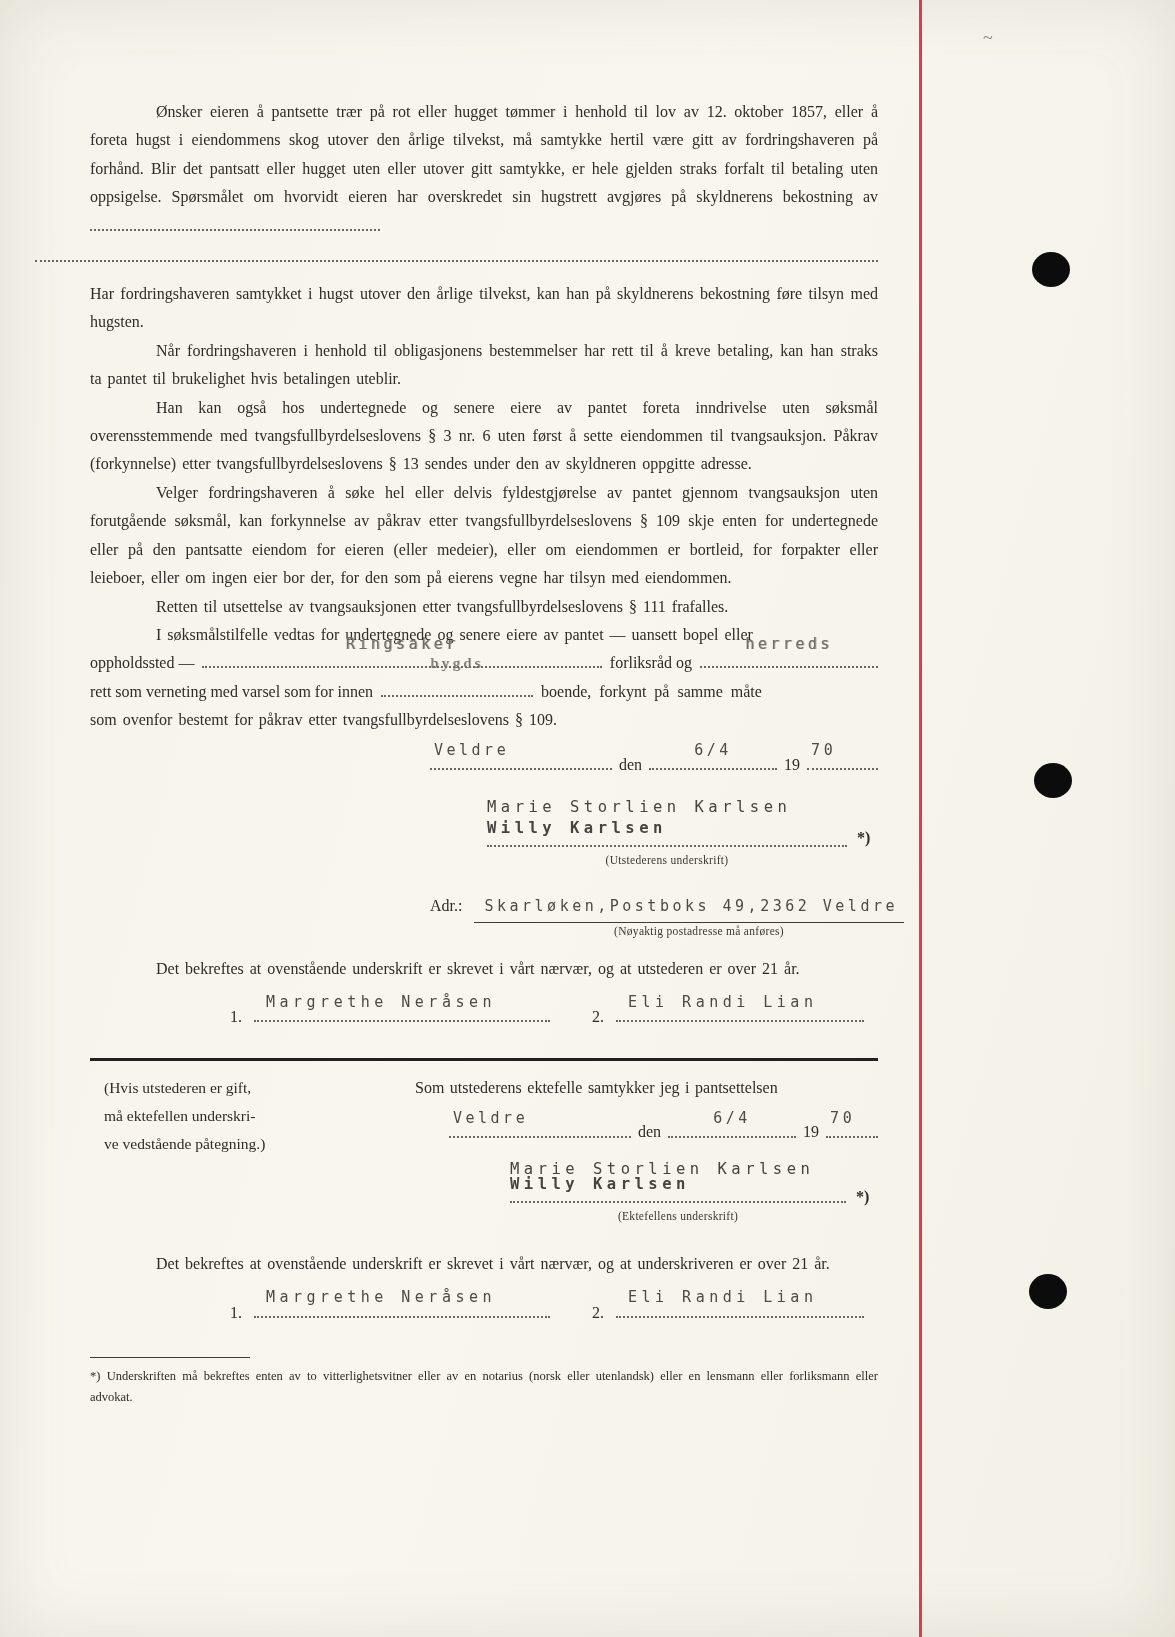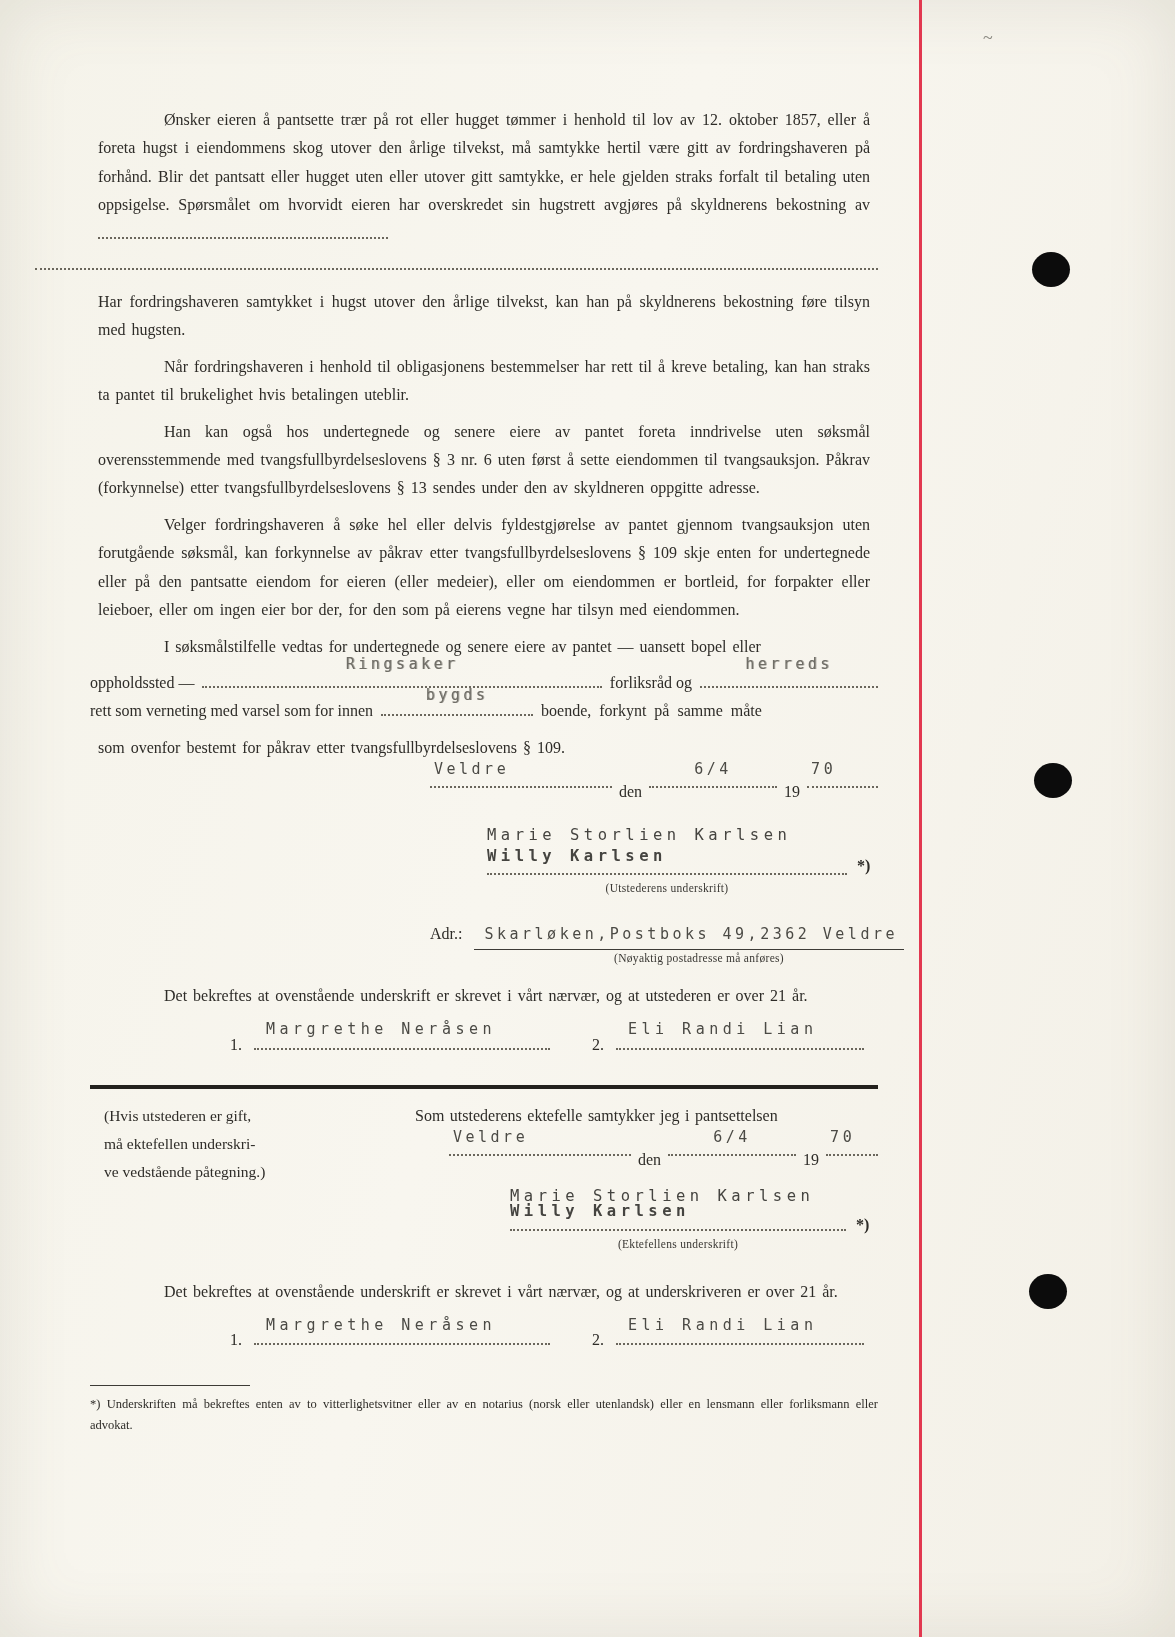--- a/index.html
+++ b/index.html
@@ -11,39 +11,39 @@
   }
   .red-line { position:absolute; left:919px; top:0; width:3px; height:100%; background:#e23850; }
   .hole { position:absolute; width:38px; height:35px; background:#0c0c0c; border-radius:50%; }
   .hole1 { left:1032px; top:252px; }
   .hole2 { left:1034px; top:763px; }
   .hole3 { left:1029px; top:1274px; }
   .stray { position:absolute; left:983px; top:28px; color:#8a8880; font-size:18px; }
 
   .content { position:absolute; left:90px; top:98px; width:788px; font-size:16px; line-height:28.4px; }
 
-  .para { margin:8px; text-align:justify; word-spacing:2px; }
+  .para { margin:0; text-align:justify; word-spacing:2px; }
   .indent { text-indent:66px; }
 
   .inline-dots { display:inline-block; width:290px; height:8px; border-bottom:2px dotted #6a665c; }
   .dotted-sep { height:0; border-bottom:2px dotted #6a665c; margin:20px 0 18px -55px; width:843px; }
 
   .typed { font-family:"DejaVu Sans Mono", monospace; font-size:15px; letter-spacing:3.5px; color:#4b4a45; white-space:nowrap; }
   .smear { color:#6f6d66; text-shadow:1px 0 0 rgba(111,109,102,0.55); }
 
   .venue-line { display:flex; align-items:baseline; white-space:nowrap; }
   .dots { display:inline-block; height:8px; border-bottom:2px dotted #6a665c; position:relative; }
   .dots .typed { position:absolute; left:50%; transform:translateX(-50%); bottom:8px; }
   .grow { flex:1; margin:0 8px; }
   .w180 { width:178px; margin-left:8px; }
   .w150 { width:152px; margin:0 8px; }
-  .w150 .typed { bottom:5px; }
+  .w150 .typed { bottom:17px;font-family:Liberation Serif, serif; }
   .wide-words { word-spacing:4px; }
 
-  .date-row { display:flex; align-items:flex-start; margin:16px 0 0 340px; width:448px; }
+  .date-row { display:flex; align-items:center; margin:16px 0 0 340px; width:448px; }
   .field { display:inline-block; height:8px; border-bottom:2px dotted #6a665c; position:relative; }
   .field .typed { position:absolute; bottom:3px; left:4px; }
   .field.center .typed { left:50%; transform:translateX(-50%); }
   .f-place { width:182px; }
   .f-date { width:128px; }
   .f-year { flex:1; }
   .plabel { margin:0 7px; }
 
   .sig-block { margin:14px 0 0 397px; }
   .sig { font-size:15.5px; letter-spacing:4.5px; color:#454440; }
@@ -100,20 +100,21 @@
   <div class="content">
 
     <p class="para indent"><span>Ønsker eieren å pantsette trær på rot eller hugget tømmer i henhold til lov av 12. oktober 1857, eller å foreta hugst i eiendommens skog utover den årlige tilvekst, må samtykke hertil være gitt av fordringshaveren på forhånd. Blir det pantsatt eller hugget uten eller utover gitt samtykke, er hele gjelden straks forfalt til betaling uten oppsigelse. Spørsmålet om hvorvidt eieren har overskredet sin hugstrett avgjøres på skyldnerens bekostning av</span><span class="inline-dots"></span></p>
 
     <div class="dotted-sep"></div>
 
     <p class="para">Har fordringshaveren samtykket i hugst utover den årlige tilvekst, kan han på skyldnerens bekostning føre tilsyn med hugsten.</p>
     <p class="para indent">Når fordringshaveren i henhold til obligasjonens bestemmelser har rett til å kreve betaling, kan han straks ta pantet til brukelighet hvis betalingen uteblir.</p>
     <p class="para indent">Han kan også hos undertegnede og senere eiere av pantet foreta inndrivelse uten søksmål overensstemmende med tvangsfullbyrdelseslovens § 3 nr. 6 uten først å sette eiendommen til tvangsauksjon. Påkrav (forkynnelse) etter tvangsfullbyrdelseslovens § 13 sendes under den av skyldneren oppgitte adresse.</p>
     <p class="para indent">Velger fordringshaveren å søke hel eller delvis fyldestgjørelse av pantet gjennom tvangsauksjon uten forutgående søksmål, kan forkynnelse av påkrav etter tvangsfullbyrdelseslovens § 109 skje enten for undertegnede eller på den pantsatte eiendom for eieren (eller medeier), eller om eiendommen er bortleid, for forpakter eller leieboer, eller om ingen eier bor der, for den som på eierens vegne har tilsyn med eiendommen.</p>
+    <p class="para indent">Retten til utsettelse av tvangsauksjonen etter tvangsfullbyrdelseslovens § 111 frafalles.</p>
 
     <p class="para indent">I søksmålstilfelle vedtas for undertegnede og senere eiere av pantet — uansett bopel eller</p>
 
     <div class="venue-line">
       <span>oppholdssted —</span>
       <span class="dots grow">
           <span class="typed smear">Ringsaker</span>
         </span>
       <span>forliksråd og</span>
       <span class="dots w180">

